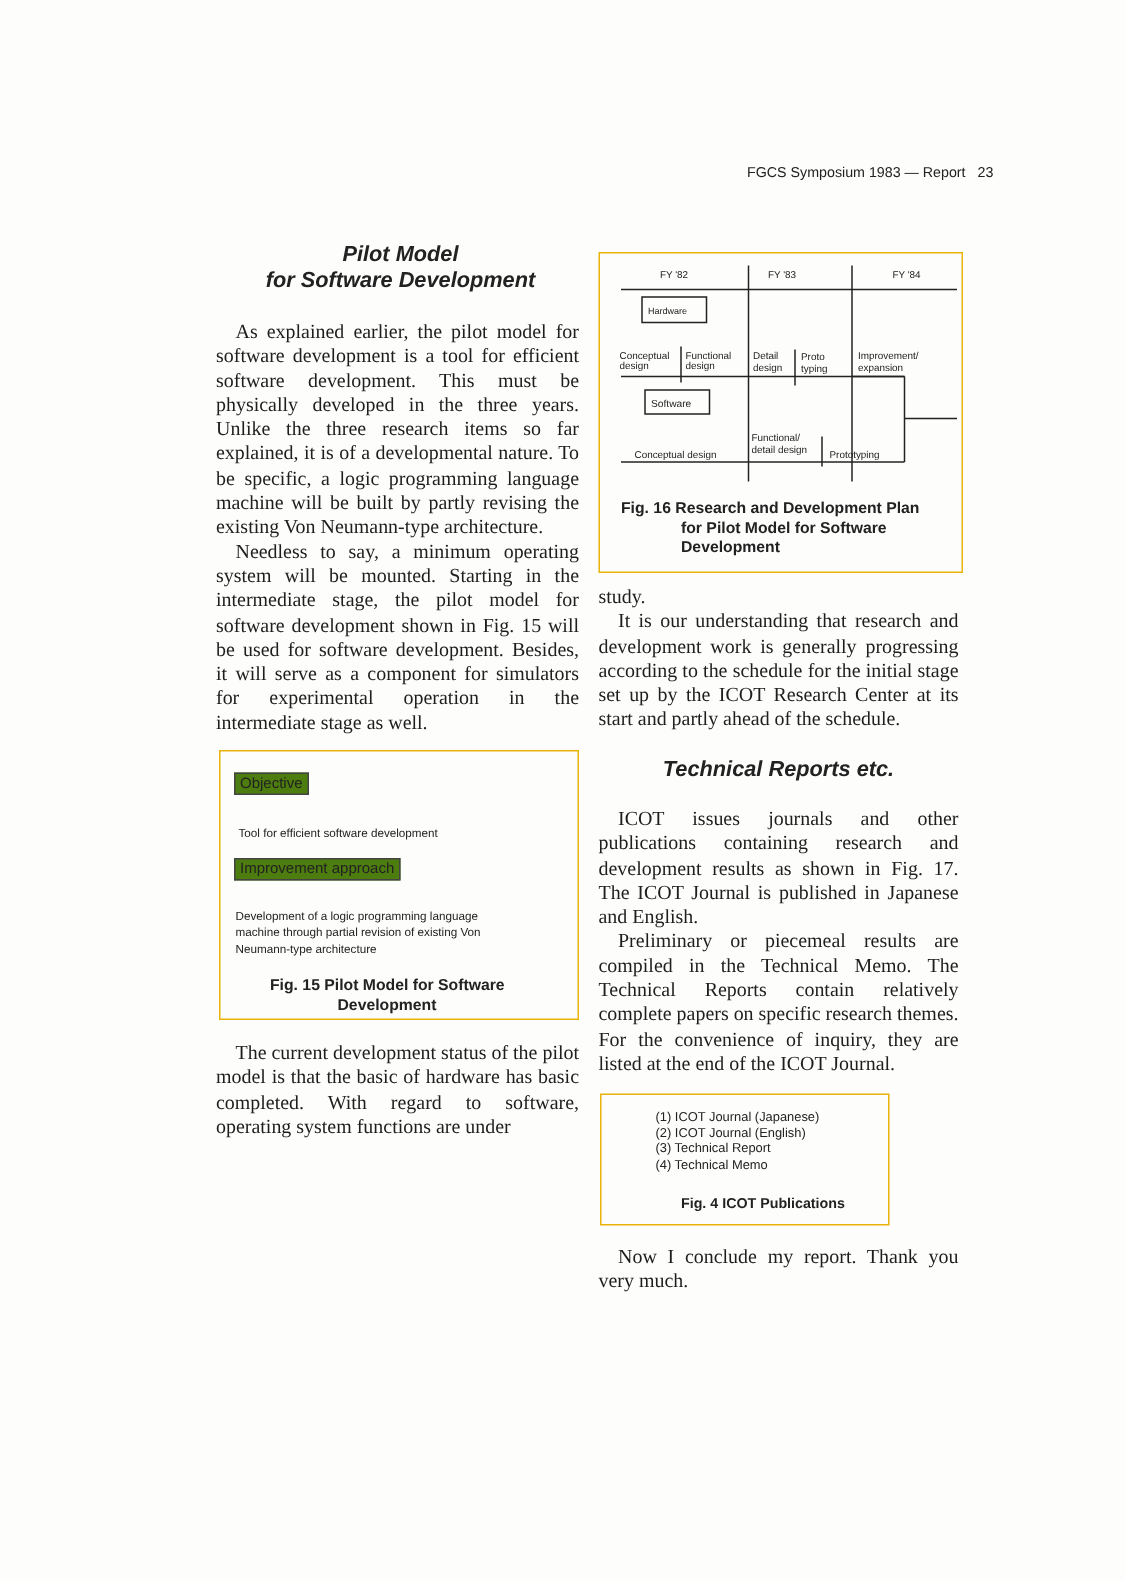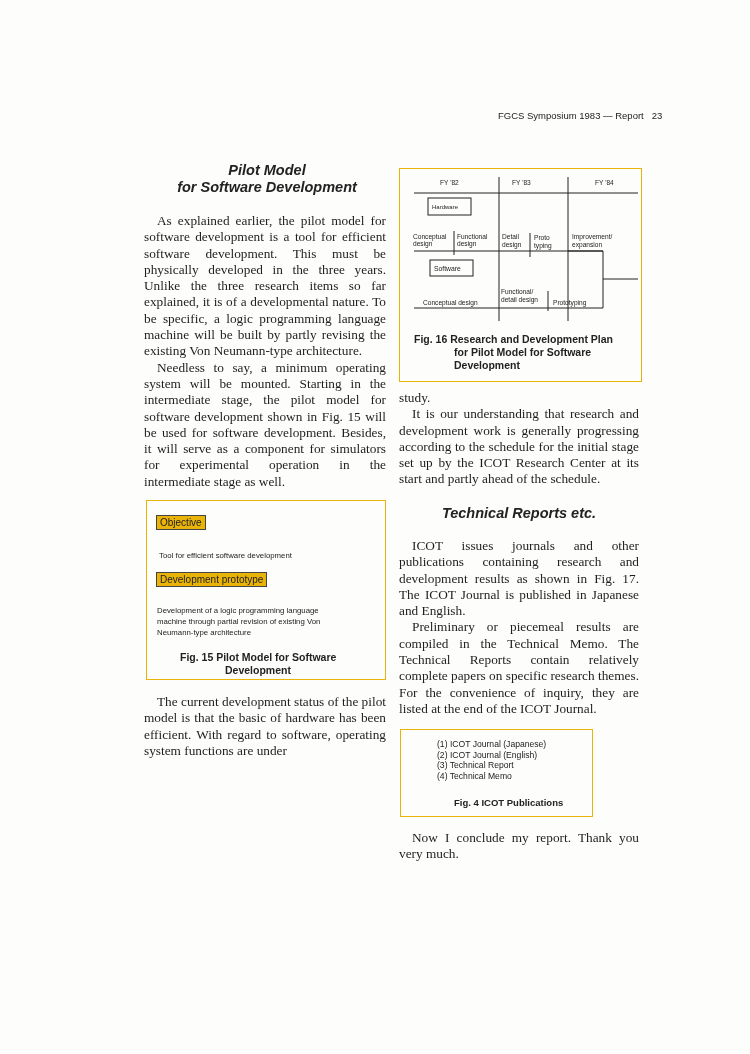--- a/index.html
+++ b/index.html
@@ -20,21 +20,21 @@
   .cap { font-family:"Liberation Sans", sans-serif; font-weight:bold; font-size:10.5px; color:#222; line-height:13px; }
 
   
   #fig16 { left:399px; top:168px; width:243px; height:214px; }
   #fig16 svg { position:absolute; left:0; top:0; }
   .dtxt { font-family:"Liberation Sans", sans-serif; font-size:6.6px; fill:#222; }
   .ln { stroke:#222; stroke-width:1; fill:none; }
 
   
   #fig15 { left:146px; top:500px; width:240px; height:180px; }
-  .lbox { position:absolute; border:1px solid #444; padding:1px 3px; font-family:"Liberation Sans", sans-serif; font-size:10px; color:#222; background:#eab308; }
+  .lbox { position:absolute; border:1px solid #444; padding:1px 3px; font-family:"Liberation Sans", sans-serif; font-size:10px; color:#222; background:#4d7c0f; }
   .small { position:absolute; font-family:"Liberation Sans", sans-serif; font-size:7.8px; color:#222; line-height:11px; }
 
   
   #fig17 { left:400px; top:729px; width:193px; height:88px; }
   #fig17 ol { list-style:none; margin:0; padding:0; position:absolute; left:36px; top:9px; font-family:"Liberation Sans", sans-serif; font-size:8.6px; line-height:10.6px; color:#222; }
 </style>
 </head>
 <body>
 
 <div id="running-header" class="abs sans">
@@ -47,35 +47,35 @@
 </div>
 
 <div class="abs body-text" style="left:144px; top:213px; width:242px;">
   <p>As explained earlier, the pilot model for software development is a tool for efficient software development. This must be physically developed in the three years. Unlike the three research items so far explained, it is of a developmental nature. To be specific, a logic programming language machine will be built by partly revising the existing Von Neumann-type architecture.</p>
   <p>Needless to say, a minimum operating system will be mounted. Starting in the intermediate stage, the pilot model for software development shown in Fig. 15 will be used for software development. Besides, it will serve as a component for simulators for experimental operation in the intermediate stage as well.</p>
 </div>
 
 <div id="fig15" class="abs figbox">
   <div class="lbox" style="left:9px; top:14px;">Objective</div>
   <div class="small" style="left:12px; top:49px;">Tool for efficient software development</div>
-  <div class="lbox" style="left:9px; top:71px;">Development prototype</div>
+  <div class="lbox" style="left:9px; top:71px;">Improvement approach</div>
   <div class="small" style="left:10px; top:104px; width:225px;">
     <div>Development of a logic programming language</div>
     <div>machine through partial revision of existing Von</div>
     <div>Neumann-type architecture</div>
   </div>
   <div class="cap abs" style="left:33px; top:150px; width:200px;">
     <span>Fig. 15</span>
     <span>Pilot Model for Software</span><br>
     <span style="padding-left:45px;">Development</span>
   </div>
 </div>
 
 <div class="abs body-text" style="left:144px; top:694px; width:242px;">
-  <p>The current development status of the pilot model is that the basic of hardware has been efficient. With regard to software, operating system functions are under</p>
+  <p>The current development status of the pilot model is that the basic of hardware has basic completed. With regard to software, operating system functions are under</p>
 </div>
 
 <div id="fig16" class="abs figbox">
   <svg width="243" height="214">
 
     <text class="dtxt" x="40" y="16">FY '82</text>
     <text class="dtxt" x="112" y="16">FY '83</text>
     <text class="dtxt" x="195" y="16">FY '84</text>
     <line class="ln" x1="14" y1="24" x2="238" y2="24"></line>
 

